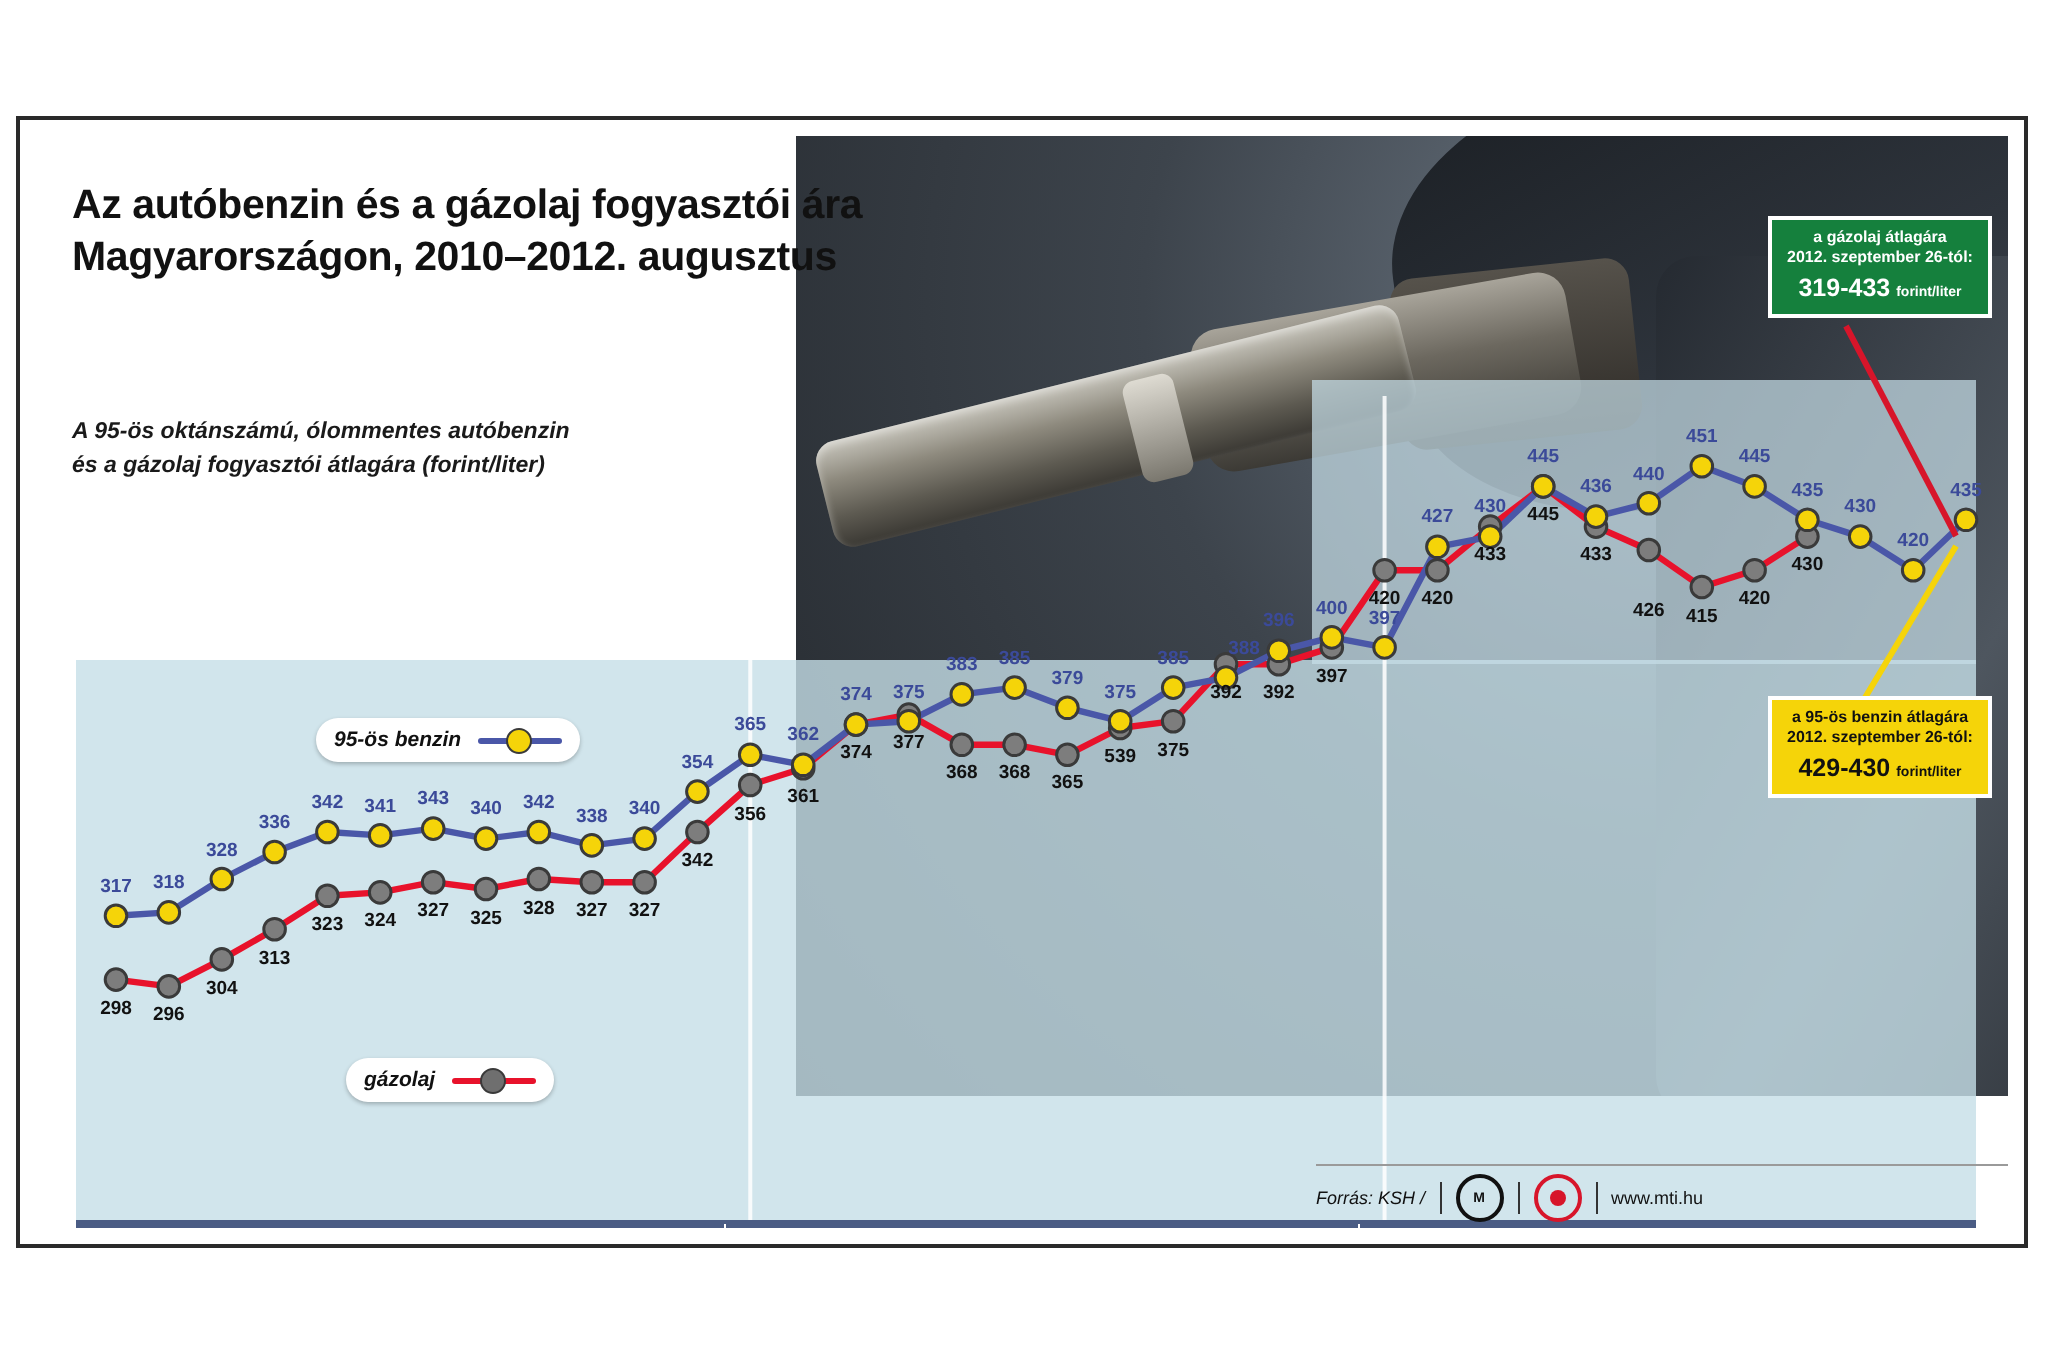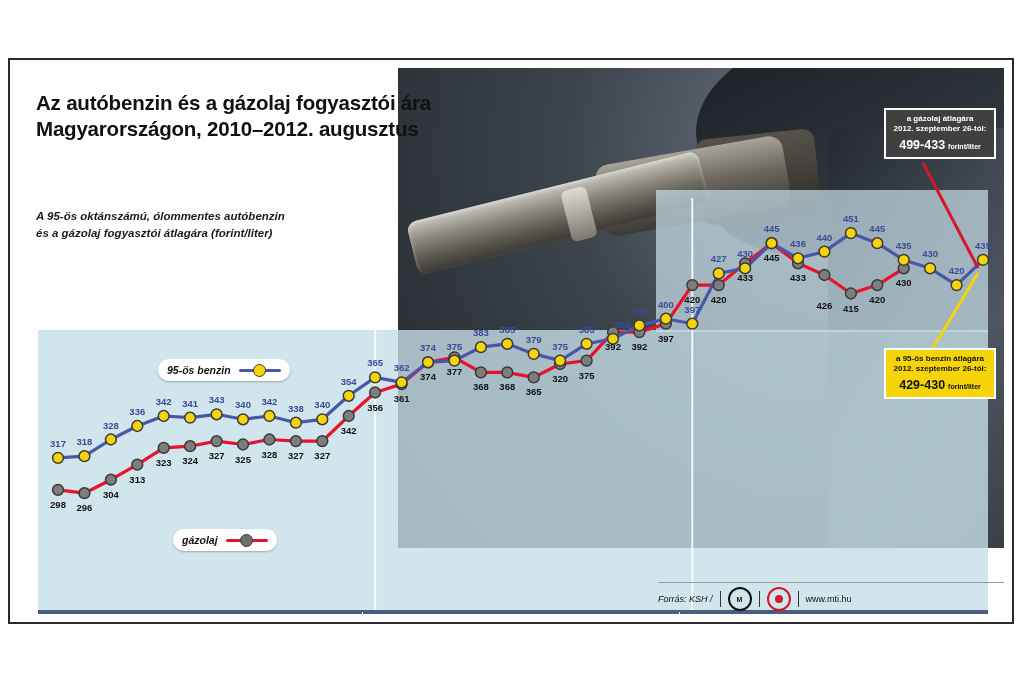--- a/index.html
+++ b/index.html
@@ -203,21 +203,21 @@
 
   
   .callout {
     position: absolute;
     border: 2px solid #ffffff;
     box-sizing: border-box;
     padding: 4px 6px;
     text-align: center;
     line-height: 1.22;
   }
-  .callout.red { background: #404040; color: #ffffff; text-align: center; }
+  .callout.red { background: #15803d; color: #ffffff; text-align: center; }
   .callout.yellow { background: #f5d409; color: #111111; }
   .callout .l1 { font-size: 8px; font-weight: bold; }
   .callout .l2 { font-size: 8px; font-weight: bold; }
   .callout .big { font-size: 12.5px; font-weight: bold; display: inline-block; }
   .callout .unit { font-size: 7px; font-weight: bold; display: inline-block; margin-left: 3px; }
 
   
   .footer {
     position: absolute;
     left: 640px;
@@ -412,21 +412,21 @@
           <div class="lbl-txt lbl-gazolaj" style="left: 277.9px; top: 382.1px;">327</div>
           <div class="lbl-txt lbl-gazolaj" style="left: 304.3px; top: 382.1px;">327</div>
           <div class="lbl-txt lbl-gazolaj" style="left: 330.7px; top: 357px;">342</div>
           <div class="lbl-txt lbl-gazolaj" style="left: 357.1px; top: 333.5px;">356</div>
           <div class="lbl-txt lbl-gazolaj" style="left: 383.6px; top: 325.1px;">361</div>
           <div class="lbl-txt lbl-gazolaj" style="left: 410px; top: 303.3px;">374</div>
           <div class="lbl-txt lbl-gazolaj" style="left: 436.4px; top: 298.3px;">377</div>
           <div class="lbl-txt lbl-gazolaj" style="left: 462.9px; top: 313.4px;">368</div>
           <div class="lbl-txt lbl-gazolaj" style="left: 489.3px; top: 313.4px;">368</div>
           <div class="lbl-txt lbl-gazolaj" style="left: 515.7px; top: 318.4px;">365</div>
-          <div class="lbl-txt lbl-gazolaj" style="left: 542.1px; top: 305px;">320</div>
+          <div class="lbl-txt lbl-gazolaj" style="left: 542.1px; top: 305px;">539</div>
           <div class="lbl-txt lbl-gazolaj" style="left: 568.6px; top: 301.6px;">375</div>
           <div class="lbl-txt lbl-gazolaj" style="left: 595px; top: 273.1px;">392</div>
           <div class="lbl-txt lbl-gazolaj" style="left: 621.4px; top: 273.1px;">392</div>
           <div class="lbl-txt lbl-gazolaj" style="left: 647.9px; top: 264.7px;">397</div>
           <div class="lbl-txt lbl-gazolaj" style="left: 674.3px; top: 226.1px;">420</div>
           <div class="lbl-txt lbl-gazolaj" style="left: 700.7px; top: 226.1px;">420</div>
           <div class="lbl-txt lbl-gazolaj" style="left: 727.1px; top: 204.3px;">433</div>
           <div class="lbl-txt lbl-gazolaj" style="left: 753.6px; top: 184.2px;">445</div>
           <div class="lbl-txt lbl-gazolaj" style="left: 780px; top: 204.3px;">433</div>
           <div class="lbl-txt lbl-gazolaj" style="left: 806.4px; top: 232px;">426</div>
@@ -446,21 +446,21 @@
         <span class="lbl">gázolaj</span>
         <span class="swatch">
           <span class="bar" style="background:#e8122b;"></span>
           <span class="dot" style="background:#6f6f6f;"></span>
         </span>
       </div>
 
       <div class="callout red" style="left:866px; top:40px; width:112px;">
         <div class="l1">a gázolaj átlagára</div>
         <div class="l2">2012. szeptember 26-tól:</div>
-        <div><span class="big">499-433</span><span class="unit">forint/liter</span></div>
+        <div><span class="big">319-433</span><span class="unit">forint/liter</span></div>
       </div>
 
       <div class="callout yellow" style="left:866px; top:280px; width:112px;">
         <div class="l1">a 95-ös benzin átlagára</div>
         <div class="l2">2012. szeptember 26-tól:</div>
         <div><span class="big">429-430</span><span class="unit">forint/liter</span></div>
       </div>
 
       <div class="axis" id="axis">
           <div class="tick" style="left: 20px;">I.</div>

